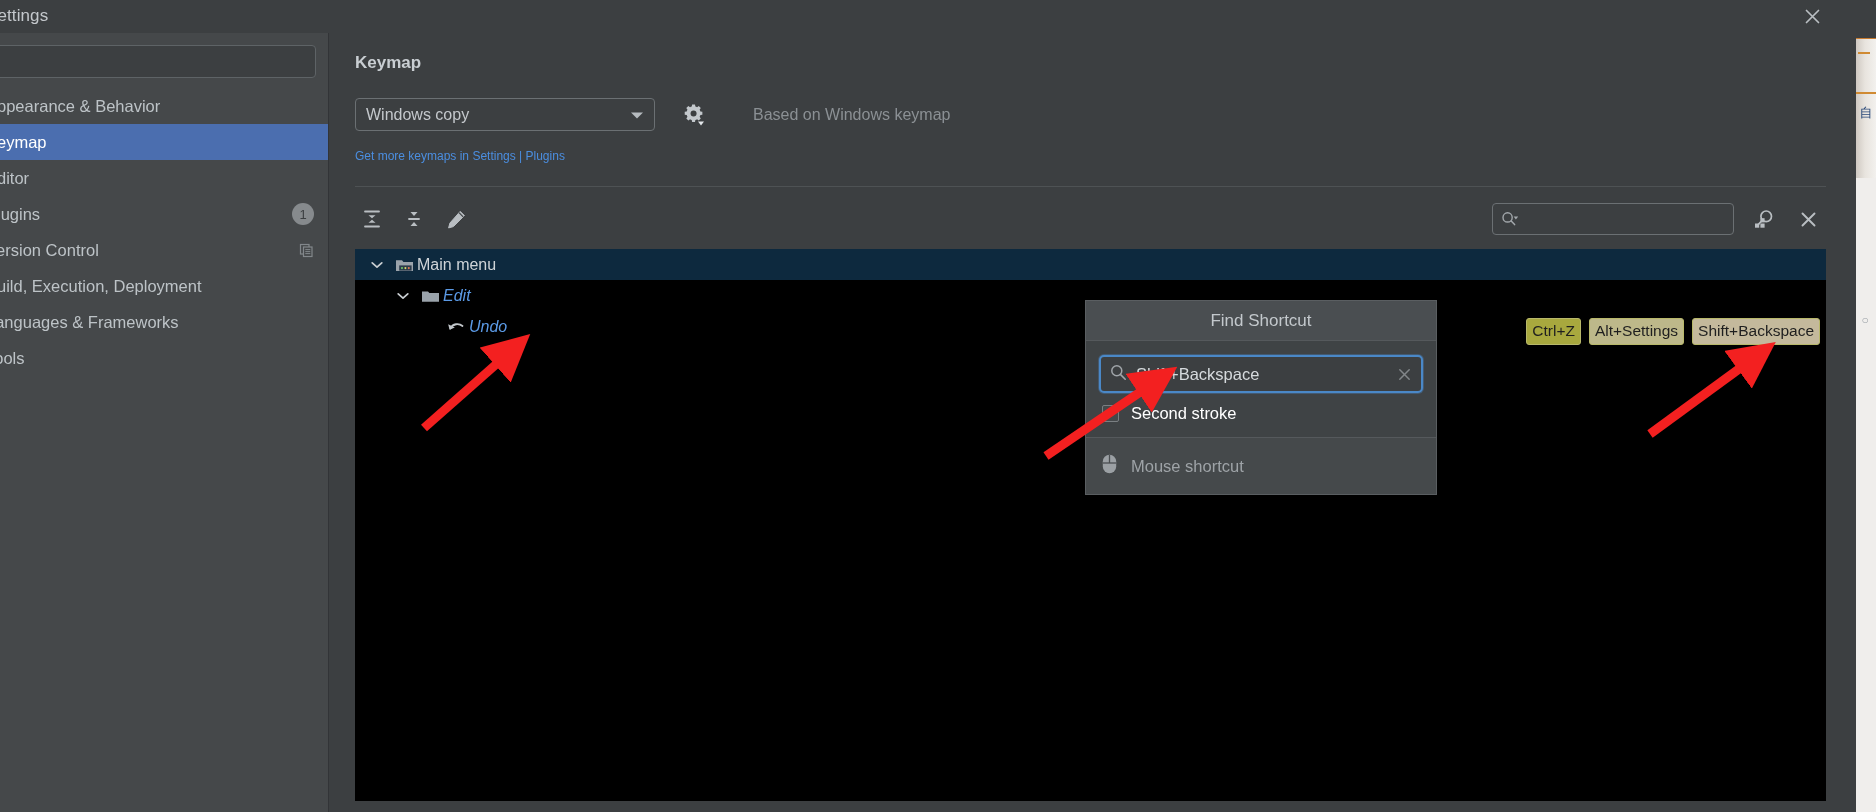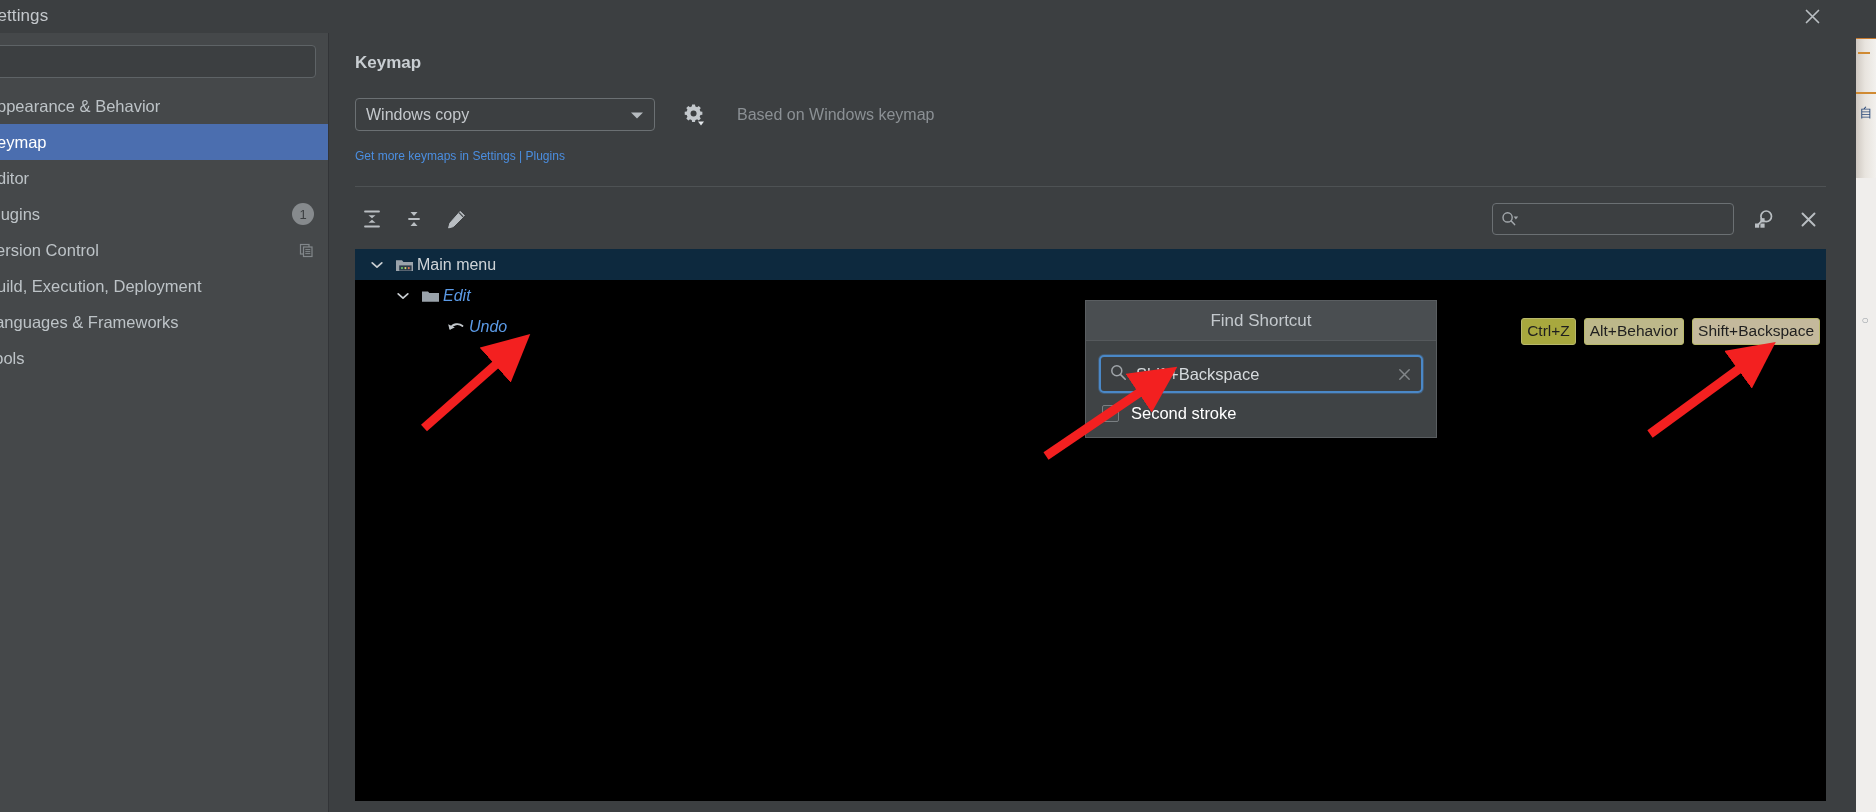--- a/index.html
+++ b/index.html
@@ -123,21 +123,21 @@
   }
   #keymap-select {
     width: 300px; height: 33px;
     background: #3c3f41; border: 1px solid #6b7073; border-radius: 4px;
     display: flex; align-items: center; padding: 12px 10px;
     color: #c4c8cc; font-size: 16px; cursor: pointer; position: relative;
   }
   #keymap-select .caret { margin-left: auto; }
   #keymap-gear { margin-left: 28px; cursor: pointer; display:flex; align-items:center; }
   #keymap-basedon {
-    margin-left: 32px; color: #8b9094; font-size: 16px;
+    margin-left: 48px; color: #8b9094; font-size: 16px;
   }
   #keymap-link {
     margin-top: 18px; color: #4b8ee0; font-size: 12px; cursor: pointer;
     display:inline-block;
   }
   #content-divider {
     margin-top: 22px; height: 1px; background: #4e5254;
   }
 
   
@@ -430,21 +430,21 @@
           <span class="tree-icon">
             <svg width="20" height="16" viewBox="0 0 20 16" aria-hidden="true">
               <path d="M4.5 9.5 C6.5 4.5 13 4.0 16.5 7.0" fill="none" stroke="#c2c7cb" stroke-width="1.8" stroke-linecap="round"></path>
               <path d="M2.2 5.2 L3.6 10.8 L8.8 8.6 Z" fill="#c2c7cb"></path>
             </svg>
           </span>
           <span class="tree-label link">Undo</span>
 
           <div id="shortcut-badges">
             <span class="kbd">Ctrl+Z</span>
-            <span class="kbd dim">Alt+Behavior</span>
+            <span class="kbd dim">Alt+Settings</span>
             <span class="kbd hl">Shift+Backspace</span>
           </div>
         </div>
 
       </div>
     </div>
   </div>
 </div>
 
 <div id="find-shortcut-popup">
@@ -465,20 +465,30 @@
         </svg>
       </span>
     </div>
 
     <div id="fs-second">
       <span class="chk"></span>
       <span id="fs-second-label">Second stroke</span>
     </div>
   </div>
 
+  <div id="fs-footer">
+    <span>
+      <svg width="15" height="20" viewBox="0 0 15 20" aria-hidden="true">
+        <rect x="0.8" y="0.8" width="13.4" height="18.4" rx="6.7" fill="#9ba0a4"></rect>
+        <path d="M7.5 1 L7.5 9" stroke="#4a4e51" stroke-width="1.3"></path>
+        <path d="M1 9 H14" stroke="#4a4e51" stroke-width="1.3"></path>
+      </svg>
+    </span>
+    <span id="fs-mouse-label">Mouse shortcut</span>
+  </div>
 </div>
 
 <svg id="annotations" width="1876" height="812" viewBox="0 0 1876 812">
   <defs>
     <marker id="ah" markerWidth="5.2" markerHeight="5.2" refX="2.2" refY="2.6" orient="auto">
       <path d="M0,0 L5.2,2.6 L0,5.2 z" fill="#f32020"></path>
     </marker>
   </defs>
   <line x1="424" y1="428" x2="510" y2="352" stroke="#f32020" stroke-width="9" marker-end="url(#ah)"></line>
   <line x1="1046" y1="456" x2="1155" y2="382" stroke="#f32020" stroke-width="9" marker-end="url(#ah)"></line>

